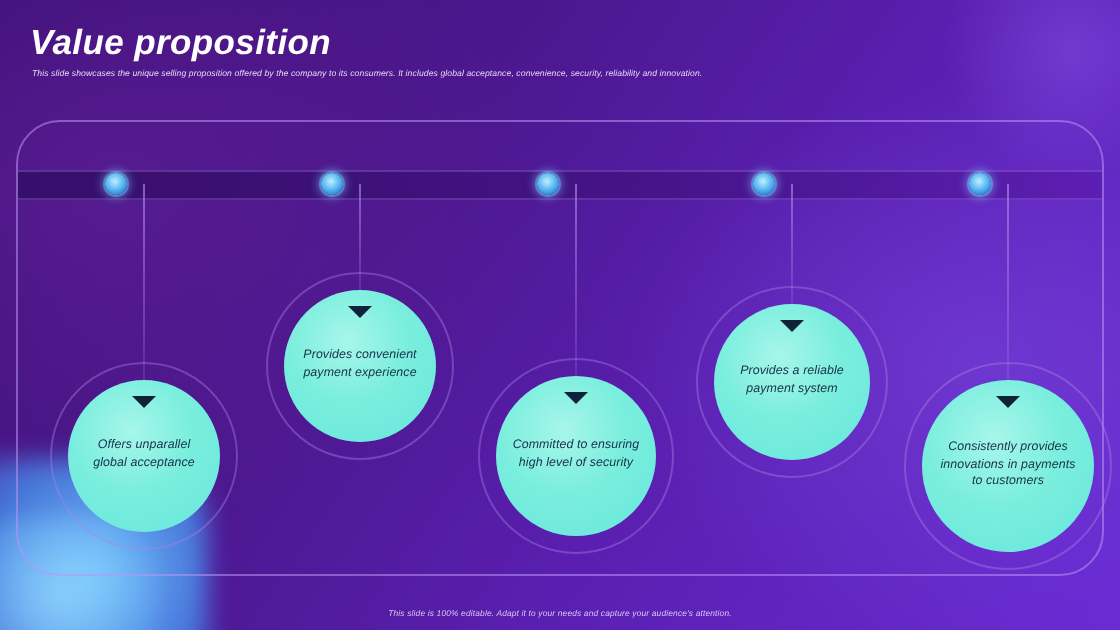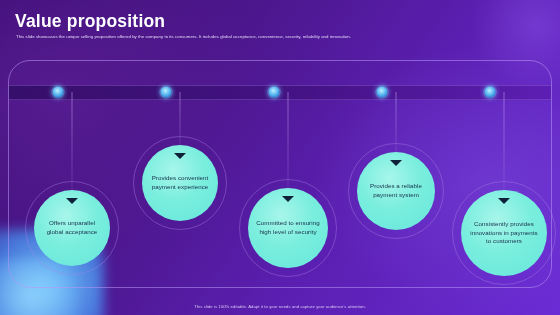--- a/index.html
+++ b/index.html
@@ -1,15 +1,15 @@
 <!DOCTYPE html>
 <html><head>
 <meta charset="utf-8">
 <style>
-  * { margin:0; padding:0; box-sizing:border-box; }
+  * { margin:0; padding:0; box-sizing:border-box;font-style:italic; }
 
   html, body {
     width:560px; height:315px;
     overflow:hidden;
     font-family:"Liberation Sans", sans-serif;
   }
 
   #slide {
     position:relative;
     width:560px; height:315px;

